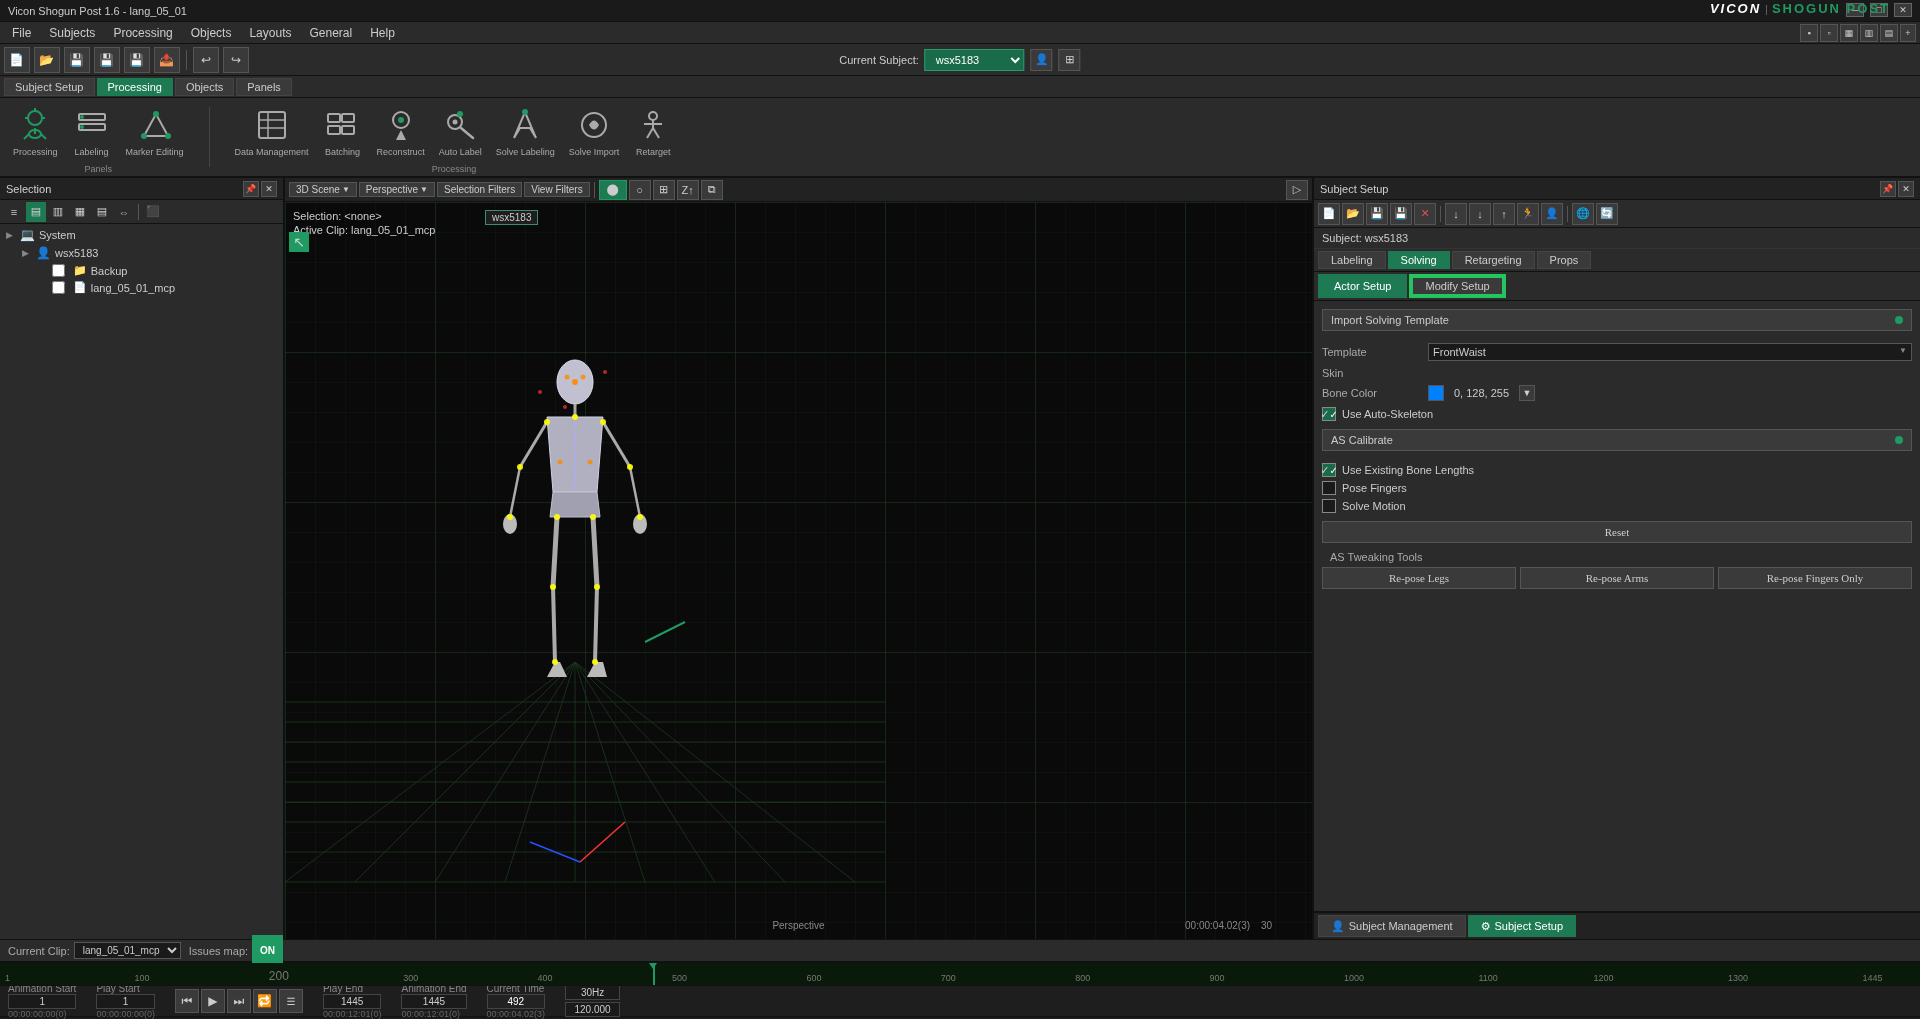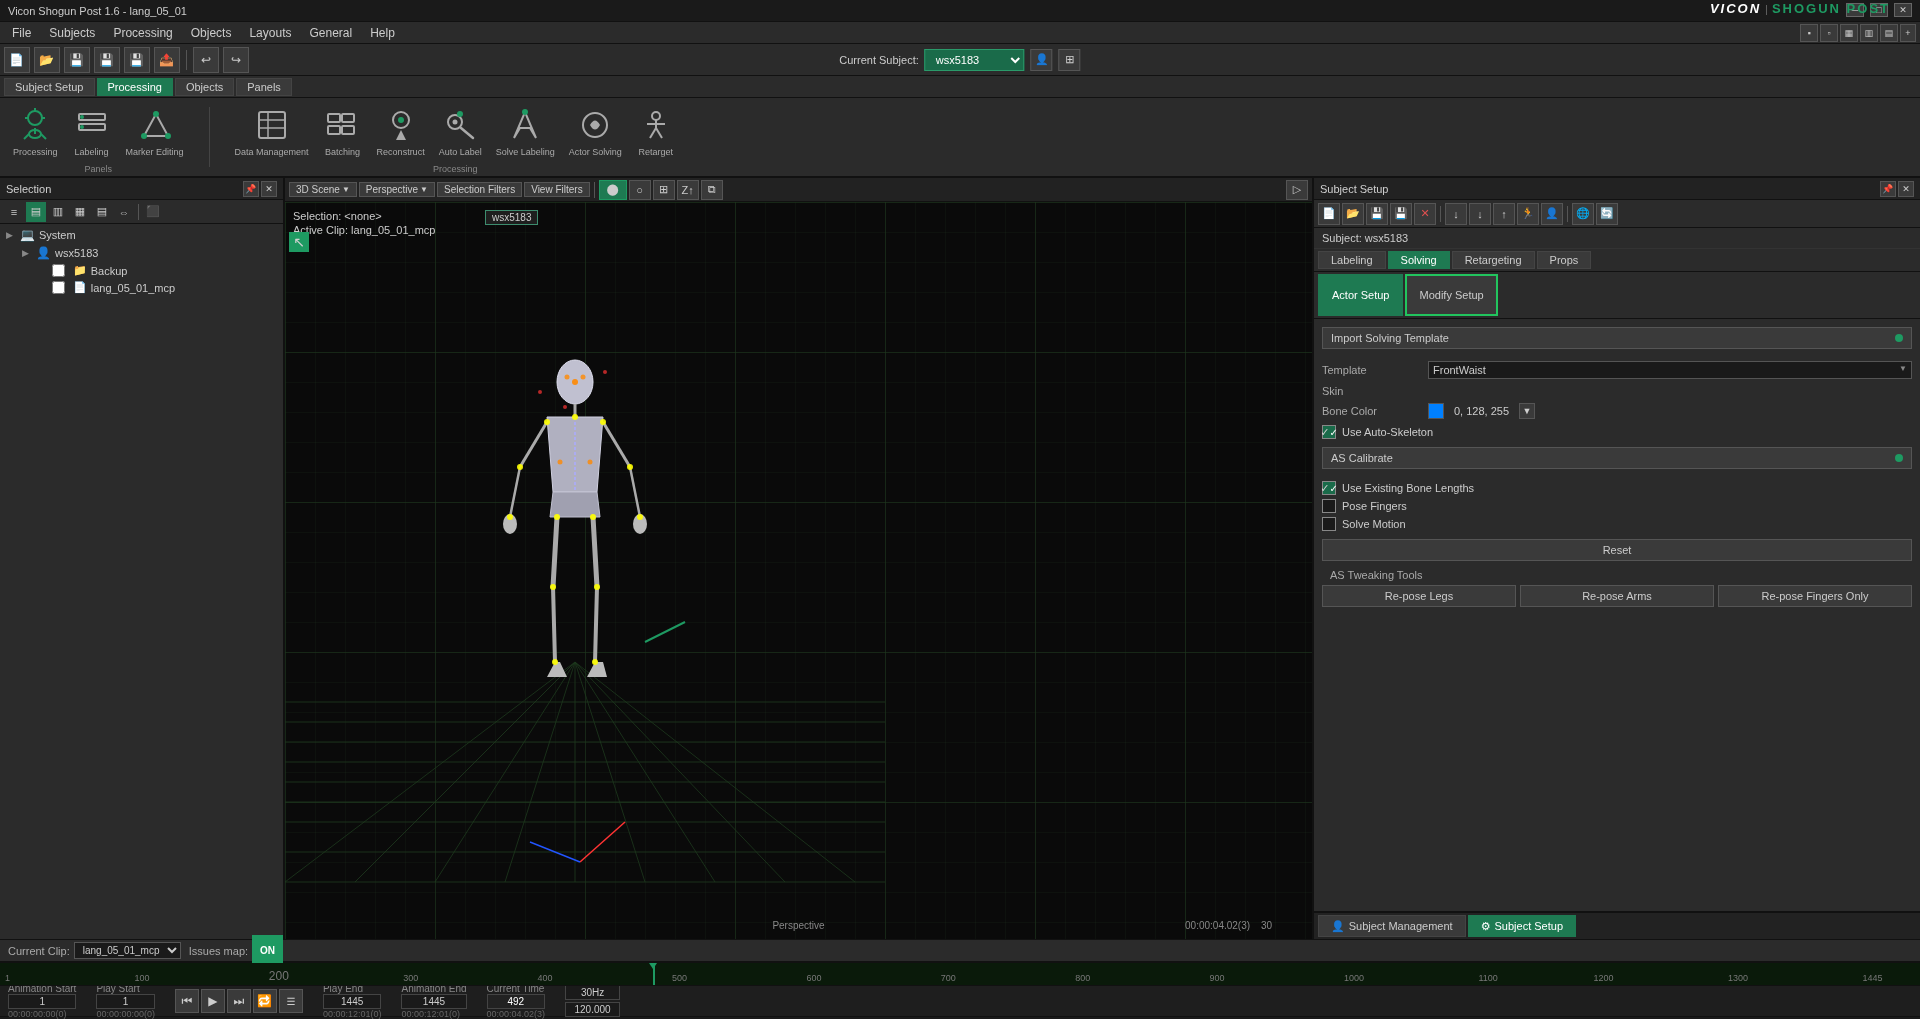--- a/index.html
+++ b/index.html
@@ -229,21 +229,21 @@
     }
     .r-tab { padding: 2px 12px; cursor: pointer; font-size: 11px; color: #ccc; background: #3a3a3a; border: 1px solid #444; }
     .r-tab.active { background: #1e7a52; color: #fff; border-color: #1e7a52; }
 
     #right-subtabs {
       display: flex;
       padding: 2px 4px;
       gap: 2px;
       border-bottom: 1px solid #111;
     }
-    .r-subtab { padding: 13px 12px; cursor: pointer; font-size: 11px; color: #ccc; background: #3a3a3a; border: 2px solid #22c55e; }
+    .r-subtab { padding: 2px 12px; cursor: pointer; font-size: 11px; color: #ccc; background: #3a3a3a; border: 4px solid #22c55e; }
     .r-subtab.active { background: #1e7a52; color: #fff; border-color: #1e7a52; }
 
     #right-content {
       flex: 1;
       overflow-y: auto;
       padding: 8px;
     }
 
     .form-row { display: flex; align-items: center; margin-bottom: 6px; gap: 6px; }
     .form-label { min-width: 100px; color: #aaa; font-size: 11px; }
@@ -274,20 +274,21 @@
     .color-swatch { width: 16px; height: 16px; background: #0080ff; border: 1px solid #555; display: inline-block; cursor: pointer; }
 
     .big-btn {
       background: #3a3a3a;
       border: 1px solid #555;
       color: #ccc;
       padding: 4px 12px;
       cursor: pointer;
       font-size: 11px;
       text-align: center;
+      font-family: Liberation Serif, serif;
     }
 
     .btn-row { display: flex; gap: 4px; margin-bottom: 6px; }
     .btn-row .big-btn { flex: 1; }
 
     .section-title { color: #aaa; font-size: 11px; margin: 8px 8px 4px; }
 
     
     #bottom-right-tabs {
       height: 28px;
@@ -537,21 +538,21 @@
         </div>
         <span class="bt-label">Solve Labeling</span>
       </div>
       <div class="bt-item">
         <div class="bt-icon">
           <svg width="38" height="38" viewBox="0 0 38 38">
             <circle cx="19" cy="19" r="12" fill="none" stroke="#aaa" stroke-width="2"></circle>
             <path d="M14 19 Q19 10 24 19 Q19 28 14 19 Z" fill="#aaa"></path>
           </svg>
         </div>
-        <span class="bt-label">Actor Solving</span>
+        <span class="bt-label">Solve Import</span>
       </div>
       <div class="bt-item">
         <div class="bt-icon">
           <svg width="38" height="38" viewBox="0 0 38 38">
             <circle cx="19" cy="10" r="4" fill="none" stroke="#aaa" stroke-width="2"></circle>
             <line x1="19" y1="14" x2="19" y2="22" stroke="#aaa" stroke-width="2"></line>
             <line x1="10" y1="18" x2="28" y2="18" stroke="#aaa" stroke-width="2"></line>
             <line x1="19" y1="22" x2="13" y2="32" stroke="#aaa" stroke-width="2"></line>
             <line x1="19" y1="22" x2="25" y2="32" stroke="#aaa" stroke-width="2"></line>
           </svg>

